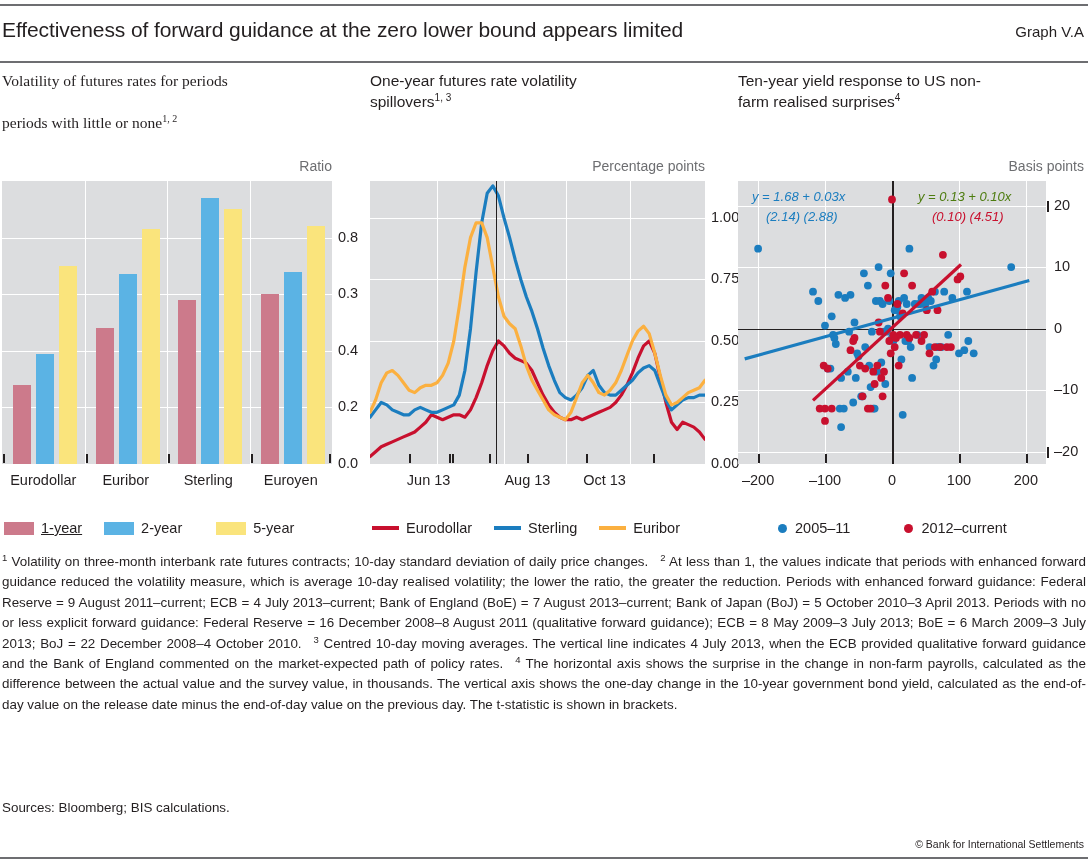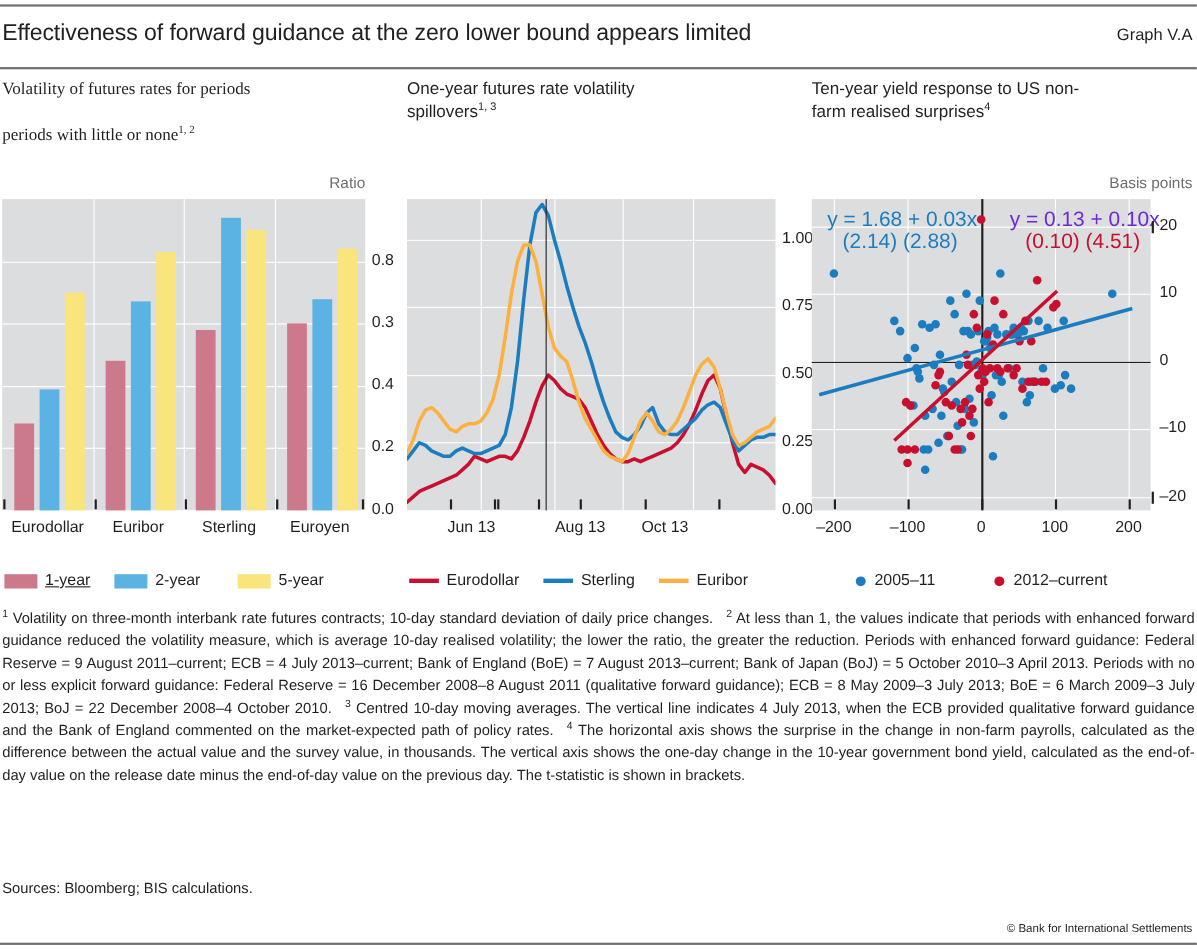--- a/index.html
+++ b/index.html
@@ -48,21 +48,21 @@
 
   .bar{position:absolute;bottom:0;}
 
   
   .legend{position:absolute;display:flex;align-items:center;font-size:14.5px;color:#231f20;}
   .legend .item{display:flex;align-items:center;}
   .swatch{width:30px;height:13px;margin-right:7px;display:inline-block;}
   .swline{width:27px;height:4px;margin-right:7px;display:inline-block;}
   .swdot{width:9px;height:9px;border-radius:50%;margin-right:8px;display:inline-block;}
 
-  .eq{position:absolute;font-size:19px;white-space:nowrap;}
+  .eq{position:absolute;font-size:13px;font-style:italic;white-space:nowrap;}
 
   
   .foot{
     position:absolute;left:2px;top:552px;width:1084px;
     font-size:13.4px;line-height:20.4px;text-align:justify;color:#231f20;
   }
   .foot sup{font-size:9.5px;vertical-align:super;line-height:0;}
   .foot .fnsp{display:inline-block;width:12px;}
   .sources{position:absolute;left:2px;top:800px;font-size:13.4px;color:#231f20;}
   .copy{position:absolute;right:4px;top:838px;font-size:10.5px;color:#231f20;}
@@ -144,20 +144,21 @@
         <span>5-year</span>
       </div>
     </div>
 
   <div class="panel" id="panel2" style="left:370px;width:350px;">
     <div class="panel-title">
       <span>One-year futures rate volatility</span><br>
       <span>spillovers</span><sup>1, 3</sup>
     </div>
   </div>
+  <div class="unit" style="left:370px;top:158px;width:335px;">Percentage points</div>
   <div id="plot2" class="plot" style="left:370px;top:181px;width:335px;height:283px;">
       <div class="gridline" style="top:283px;"></div>
       <div class="gridline" style="top:221.47826086956522px;"></div>
       <div class="gridline" style="top:159.95652173913044px;"></div>
       <div class="gridline" style="top:98.43478260869566px;"></div>
       <div class="gridline" style="top:36.913043478260846px;"></div>
       <div class="vgrid" style="left:67px;"></div>
       <div class="vgrid" style="left:134px;"></div>
       <div class="vgrid" style="left:195.975px;"></div>
       <div class="vgrid" style="left:259.625px;"></div>
@@ -361,21 +362,21 @@
         <circle cx="208.9" cy="166.1" r="3.9" fill="#c8102e"></circle>
         <circle cx="212.9" cy="166.1" r="3.9" fill="#c8102e"></circle>
         <circle cx="219.6" cy="98.4" r="3.9" fill="#c8102e"></circle>
         <circle cx="222.3" cy="95.4" r="3.9" fill="#c8102e"></circle>
         <line x1="6.7" y1="177.9" x2="291.3" y2="99.5" stroke="#1b7dbf" stroke-width="3.2"></line>
         <line x1="75.0" y1="219.4" x2="223.0" y2="83.5" stroke="#c8102e" stroke-width="3.2"></line>
       </svg>
     </div>
   <div class="eq" id="eqblue" style="left:752px;top:189px;color:#1b7dbf;">y = 1.68 + 0.03x</div>
   <div class="eq" id="eqbluet" style="left:766px;top:209px;color:#1b7dbf;">(2.14)  (2.88)</div>
-  <div class="eq" id="eqred" style="left:918px;top:189px;color:#6d28d9;">y = 0.13 + 0.10x</div>
+  <div class="eq" id="eqred" style="left:918px;top:189px;color:#4d7c0f;">y = 0.13 + 0.10x</div>
   <div class="eq" id="eqredt" style="left:932px;top:209px;color:#c8102e;">(0.10)  (4.51)</div>
   <div id="p3ylabels">
       <div class="ylab" style="left:1054px;top:442.69565217391306px;">–20</div>
       <div class="ylab" style="left:1054px;top:381.17391304347825px;">–10</div>
       <div class="ylab" style="left:1054px;top:319.6521739130435px;">0</div>
       <div class="ylab" style="left:1054px;top:258.1304347826087px;">10</div>
       <div class="ylab" style="left:1054px;top:196.60869565217394px;">20</div>
       <div class="tick" style="left:1047px;top:200.60869565217394px;width:2px;height:11px;"></div>
       <div class="tick" style="left:1047px;top:446.69565217391306px;width:2px;height:11px;"></div>
     </div>

